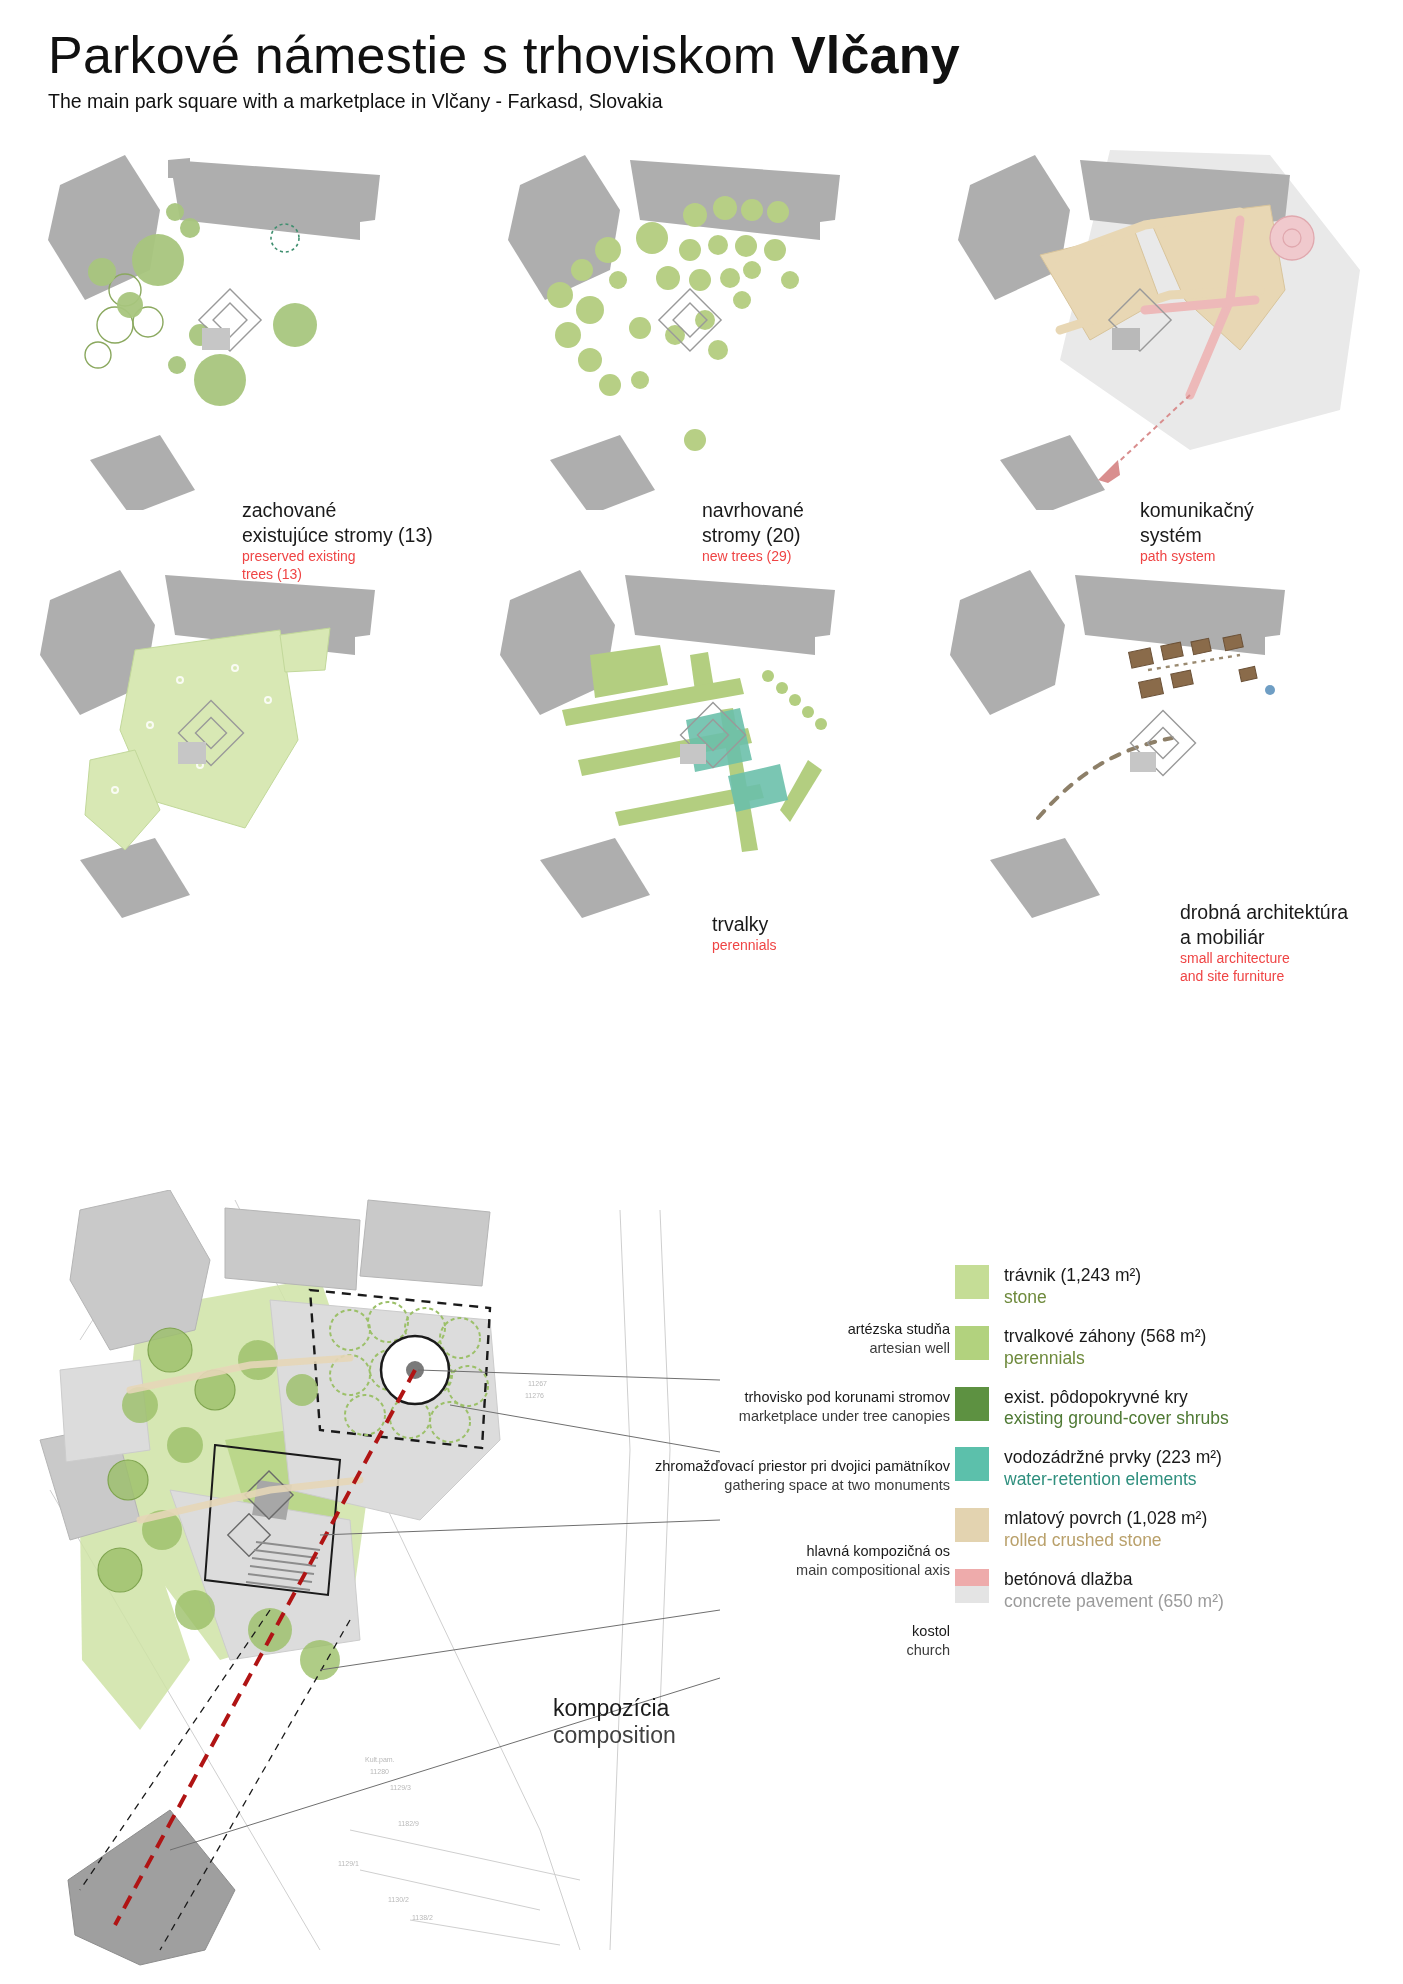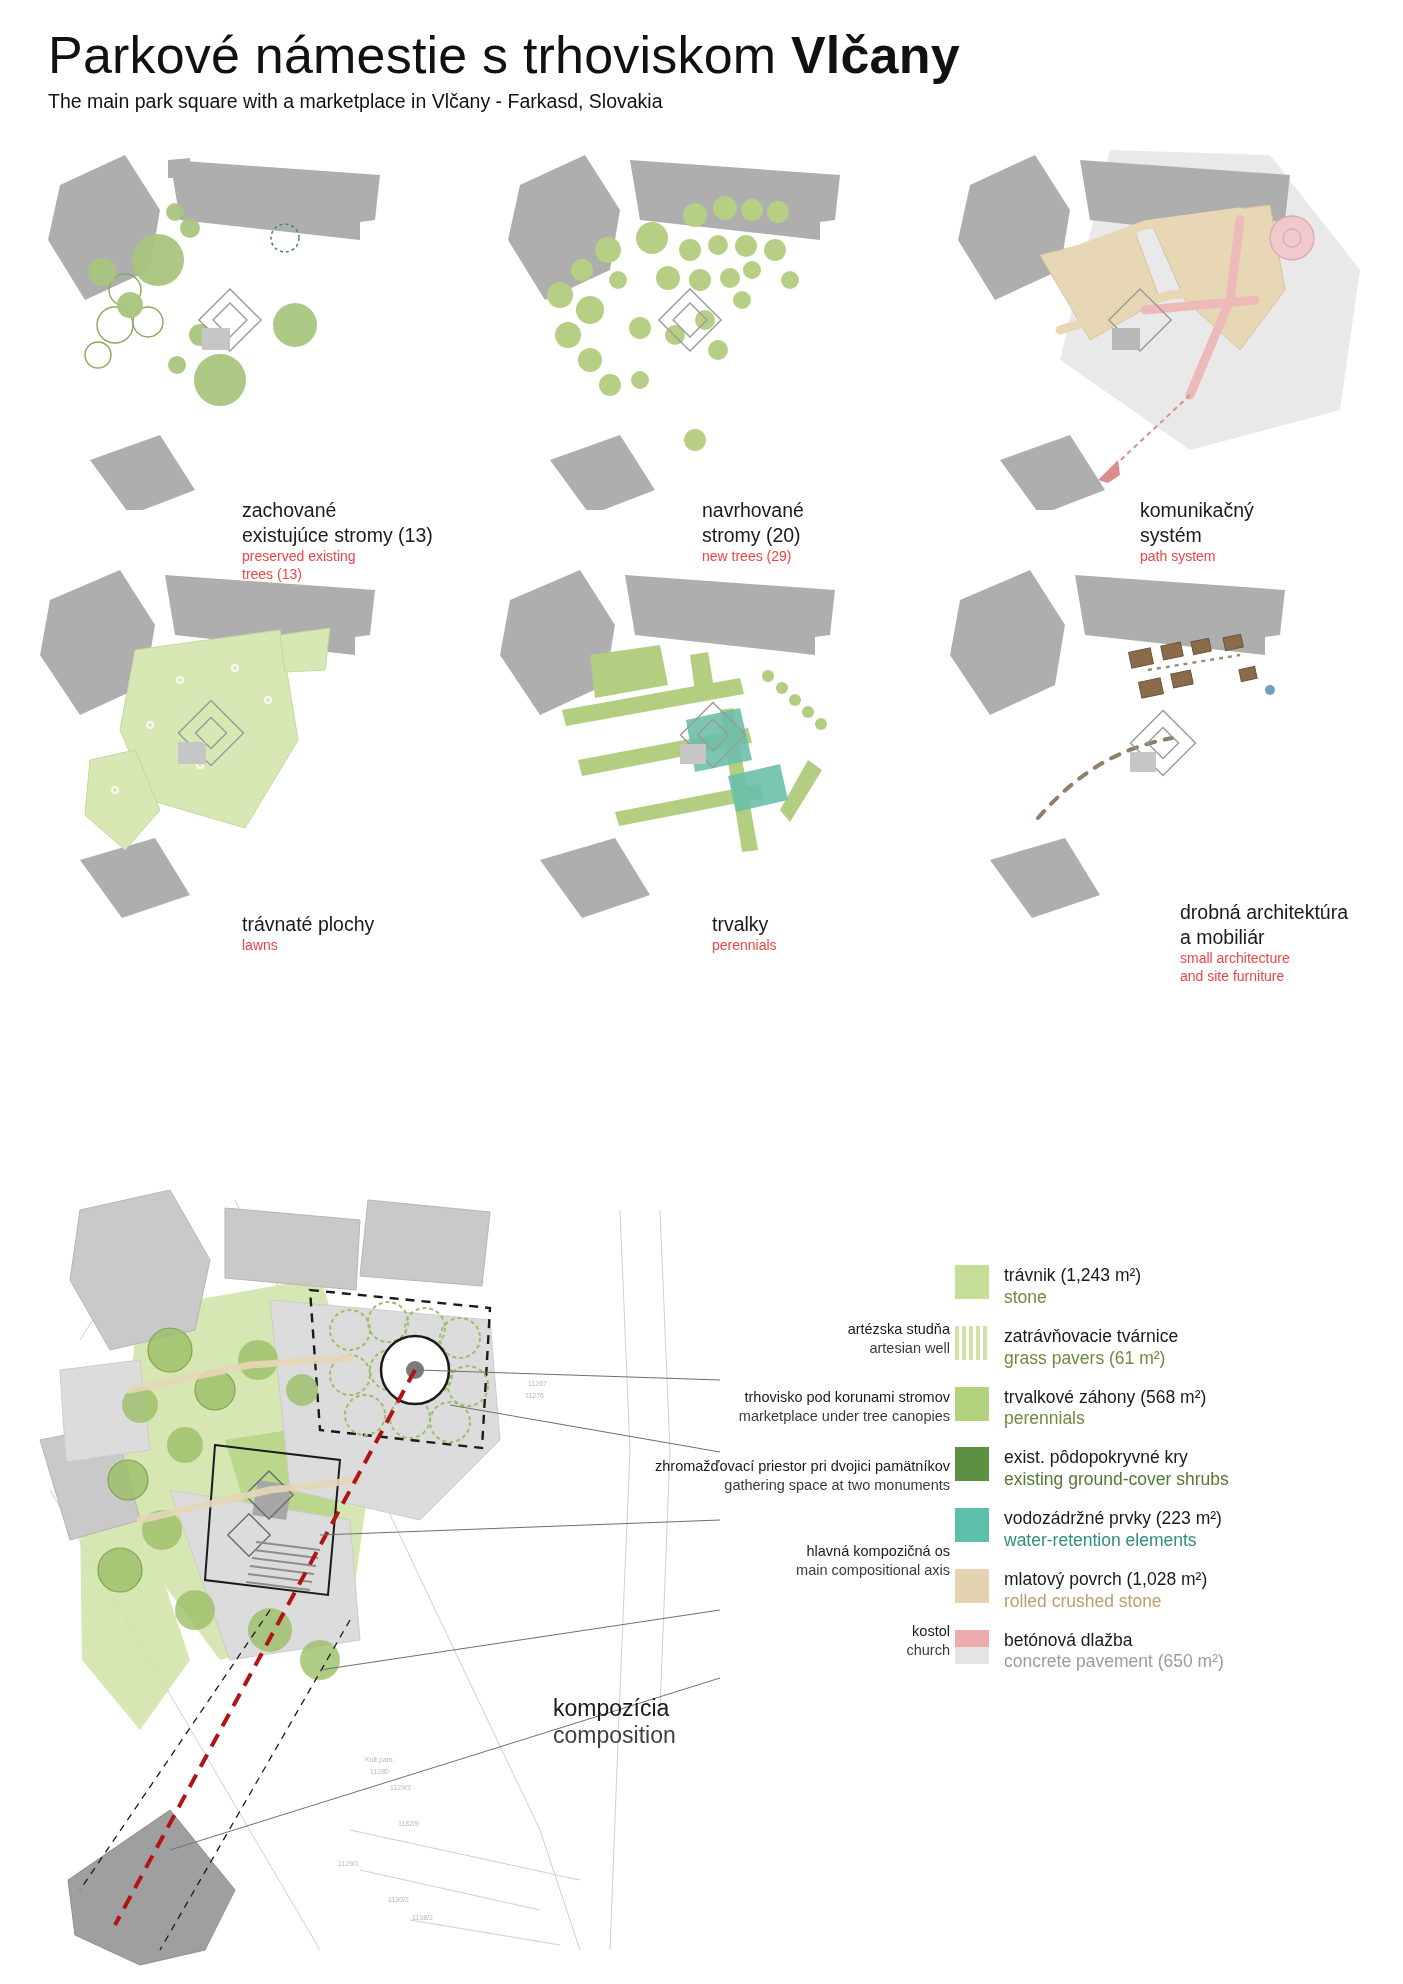--- a/index.html
+++ b/index.html
@@ -227,24 +227,20 @@
             <circle cx="85" cy="230" r="3"></circle>
         </g>
         <g fill="none" stroke="#9a9a9a" stroke-width="1.4">
           <rect x="158" y="150" width="46" height="46" transform="rotate(45 181 173)"></rect>
           <rect x="170" y="162" width="22" height="22" transform="rotate(45 181 173)"></rect>
         </g>
         <g fill="#c6c6c6">
             <rect x="148" y="182" width="28" height="22"></rect>
           </g>
       </svg>
-      <div class="cap" style="top:352px;">
-        <div class="sk">trávnaté plochy</div>
-        <div class="en">lawns</div>
-      </div>
     </div>
 
     <div class="cell" style="left:490px;top:410px;">
       <svg class="art" viewBox="0 0 460 360">
         <g fill="#aeaeae">
           <polygon points="20,40 90,10 125,65 115,125 50,155 10,95"></polygon>
           <polygon points="135,15 345,30 340,75 325,77 325,95 145,75"></polygon>
         </g>
         <g fill="#aeaeae">
             <polygon points="50,300 125,278 160,335 92,358"></polygon>
@@ -493,27 +489,20 @@
   <div class="legend">
 
     <div class="leg-row">
       <span class="sw" style="background:#c5dd96;"></span>
       <span class="leg-txt">
         <span class="sk">trávnik (1,243 m²)</span><br>
         <span class="en">stone</span>
       </span>
     </div>
 
-    <div class="leg-row">
-      <span class="sw" style="background:repeating-linear-gradient(90deg,#cfe3a6 0 4px,#ffffff 4px 7px);"></span>
-      <span class="leg-txt">
-        <span class="sk">zatrávňovacie tvárnice</span><br>
-        <span class="en">grass pavers (61 m²)</span>
-      </span>
-    </div>
 
     <div class="leg-row">
       <span class="sw" style="background:#b2d27e;"></span>
       <span class="leg-txt">
         <span class="sk">trvalkové záhony (568 m²)</span><br>
         <span class="en">perennials</span>
       </span>
     </div>
 
     <div class="leg-row">

